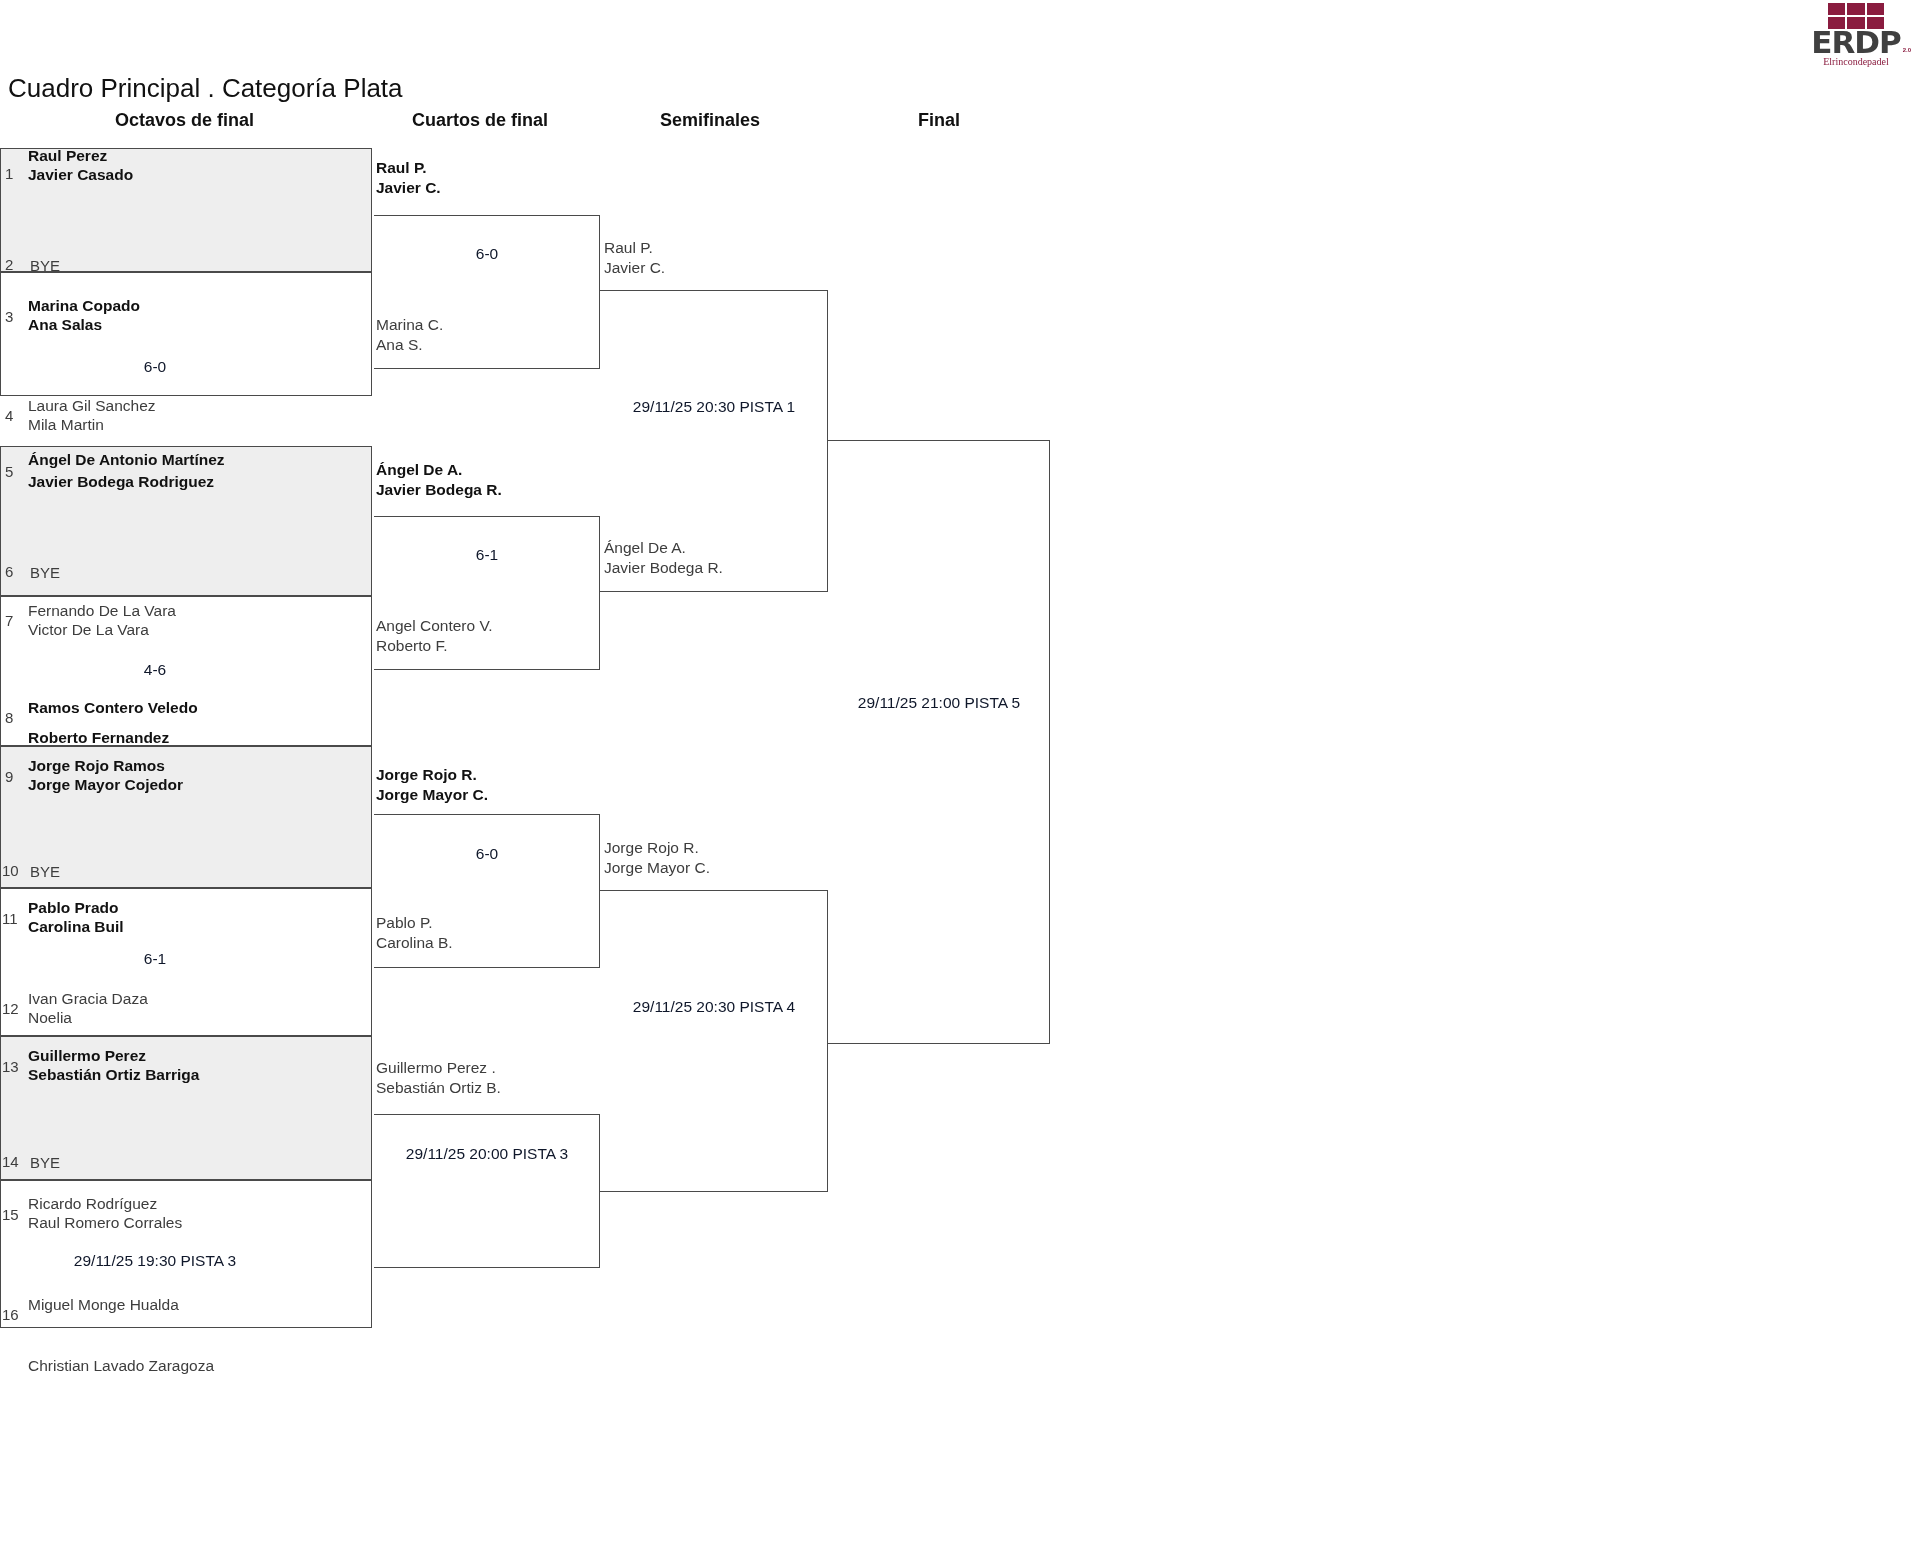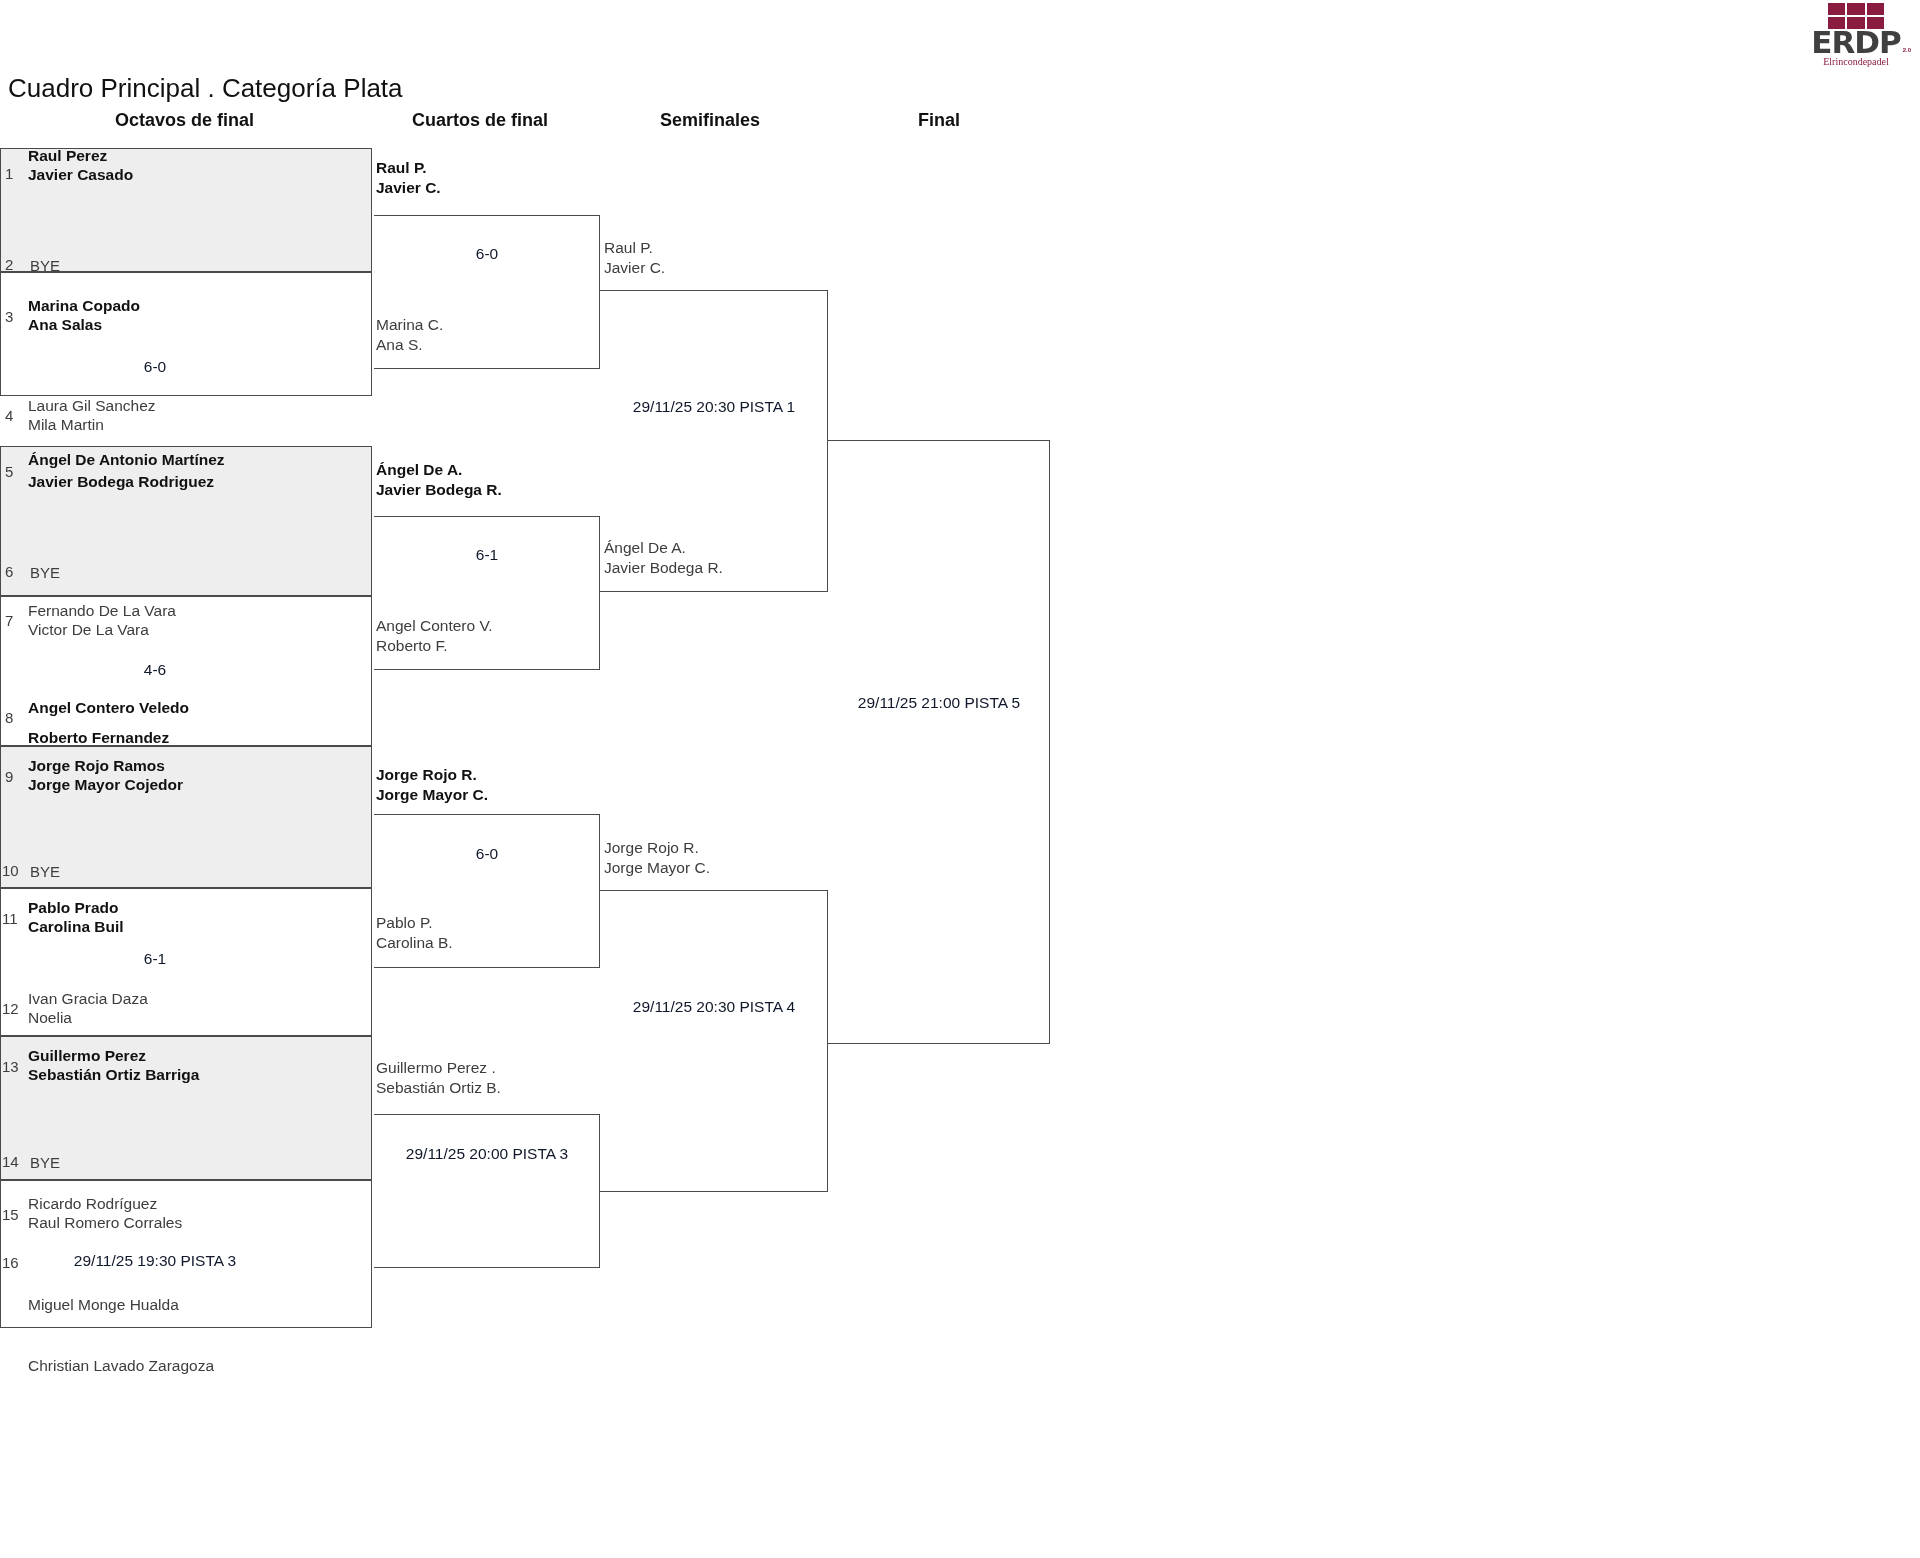--- a/index.html
+++ b/index.html
@@ -138,21 +138,21 @@
   <div class="team win" style="top:472px;">Javier Bodega Rodriguez</div>
   <div class="seed" style="top:563px;">6</div>
   <div class="team bye" style="top:563px;">BYE</div>
 
   <div class="r1box" style="left:0px;top:596px;width:372px;height:150px;"></div>
   <div class="seed" style="top:612px;">7</div>
   <div class="team" style="top:601px;">Fernando De La Vara</div>
   <div class="team" style="top:620px;">Victor De La Vara</div>
   <div class="score" style="left:0px;top:661px;width:310px;">4-6</div>
   <div class="seed" style="top:709px;">8</div>
-  <div class="team win" style="top:698px;">Angel Contero Veledo</div>
+  <div class="team win" style="top:698px;">Ramos Contero Veledo</div>
   <div class="team win" style="top:717px;margin-top:11px;">Roberto Fernandez</div>
 
   <div class="r1box shaded" style="left:0px;top:746px;width:372px;height:142px;"></div>
   <div class="seed" style="top:768px;">9</div>
   <div class="team win" style="top:756px;">Jorge Rojo Ramos</div>
   <div class="team win" style="top:775px;">Jorge Mayor Cojedor</div>
   <div class="seed" style="top:862px;left:2px;">10</div>
   <div class="team bye" style="top:862px;">BYE</div>
 
   <div class="r1box" style="left:0px;top:888px;width:372px;height:148px;"></div>
@@ -169,21 +169,21 @@
   <div class="team win" style="top:1046px;">Guillermo Perez</div>
   <div class="team win" style="top:1065px;">Sebastián Ortiz Barriga</div>
   <div class="seed" style="top:1153px;left:2px;">14</div>
   <div class="team bye" style="top:1153px;">BYE</div>
 
   <div class="r1box" style="left:0px;top:1180px;width:372px;height:148px;"></div>
   <div class="seed" style="top:1206px;left:2px;">15</div>
   <div class="team" style="top:1194px;">Ricardo Rodríguez</div>
   <div class="team" style="top:1213px;">Raul Romero Corrales</div>
   <div class="score" style="left:0px;top:1252px;width:310px;">29/11/25 19:30 PISTA 3</div>
-  <div class="seed" style="top:1254px;left:2px;">16</div>
+  <div class="seed" style="top:1306px;left:2px;">16</div>
   <div class="team" style="top:1295px;">Miguel Monge Hualda</div>
   <div class="team" style="top:1356px;">Christian Lavado Zaragoza</div>
 
   <div class="adv win" style="left:376px;top:158px;">Raul P.</div>
   <div class="adv win" style="left:376px;top:178px;">Javier C.</div>
   <div class="connbox" style="left:374px;top:215px;width:226px;height:154px;"></div>
   <div class="maskbox" style="left:374px;top:216px;width:3px;height:152px;"></div>
   <div class="score" style="left:374px;top:245px;width:226px;">6-0</div>
   <div class="adv" style="left:376px;top:315px;text-align:center;">Marina C.</div>
   <div class="adv" style="left:376px;top:335px;">Ana S.</div>

